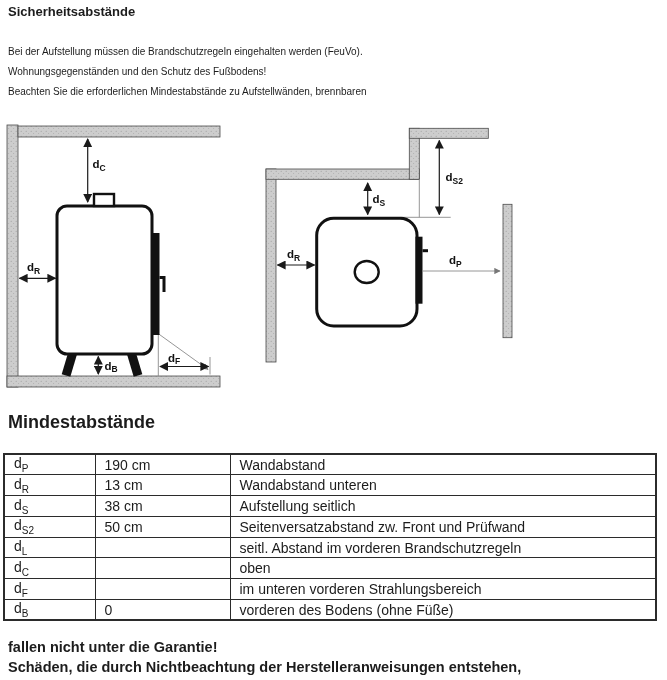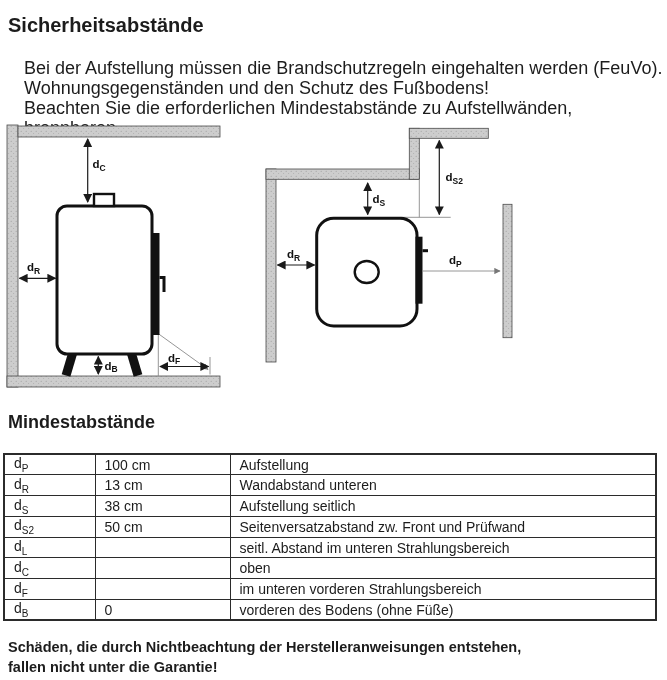--- a/index.html
+++ b/index.html
@@ -4,26 +4,26 @@
 <style>
   * { margin: 0; padding: 0; box-sizing: border-box; }
   html, body { width: 667px; height: 680px; background: #ffffff; }
   body {
     position: relative;
     font-family: "Liberation Sans", "DejaVu Sans", sans-serif;
     color: #1c1c1c;
     overflow: hidden;
   }
   .page-title {
-    position: absolute; left: 8px; top: 14px;
-    font-size: 20px; font-weight: bold;
+    position: absolute; left: 8px; top: 4px;
+    font-size: 13px; font-weight: bold;
   }
   .intro {
-    position: absolute; left: 8px; top: 58px;
-    font-size: 18px; line-height: 20px; margin-left: 16px;
+    position: absolute; left: 8px; top: 42px;
+    font-size: 10px; line-height: 20px;
   }
   .diagram-svg {
     position: absolute; left: 0; top: 115px;
   }
   .section-title {
     position: absolute; left: 8px; top: 412px;
     font-size: 18px; font-weight: bold;
   }
   .dist-table {
     position: absolute; left: 3px; top: 453px;
@@ -147,57 +147,57 @@
 
 <table class="dist-table">
   <colgroup>
       <col class="c1">
       <col class="c2">
       <col class="c3">
     </colgroup>
   <tbody>
     <tr>
       <td><span>d</span><sub>P</sub></td>
-      <td>100 cm</td>
-      <td>Aufstellung</td>
+      <td>190 cm</td>
+      <td>Wandabstand</td>
     </tr>
     <tr>
       <td><span>d</span><sub>R</sub></td>
       <td>13 cm</td>
       <td>Wandabstand unteren</td>
     </tr>
     <tr>
       <td><span>d</span><sub>S</sub></td>
       <td>38 cm</td>
       <td>Aufstellung seitlich</td>
     </tr>
     <tr>
       <td><span>d</span><sub>S2</sub></td>
       <td>50 cm</td>
       <td>Seitenversatzabstand zw. Front und Prüfwand</td>
     </tr>
     <tr>
       <td><span>d</span><sub>L</sub></td>
       <td></td>
-      <td>seitl. Abstand im unteren Strahlungsbereich</td>
+      <td>seitl. Abstand im vorderen Brandschutzregeln</td>
     </tr>
     <tr>
       <td><span>d</span><sub>C</sub></td>
       <td></td>
       <td>oben</td>
     </tr>
     <tr>
       <td><span>d</span><sub>F</sub></td>
       <td></td>
       <td>im unteren vorderen Strahlungsbereich</td>
     </tr>
     <tr>
       <td><span>d</span><sub>B</sub></td>
       <td>0</td>
       <td>vorderen des Bodens (ohne Füße)</td>
     </tr>
   </tbody>
 </table>
 
 <div class="footer-note">
+  <div>fallen nicht unter die Garantie!</div>
   <div>Schäden, die durch Nichtbeachtung der Herstelleranweisungen entstehen,</div>
-  <div>fallen nicht unter die Garantie!</div>
 </div>
 
 </body></html>

